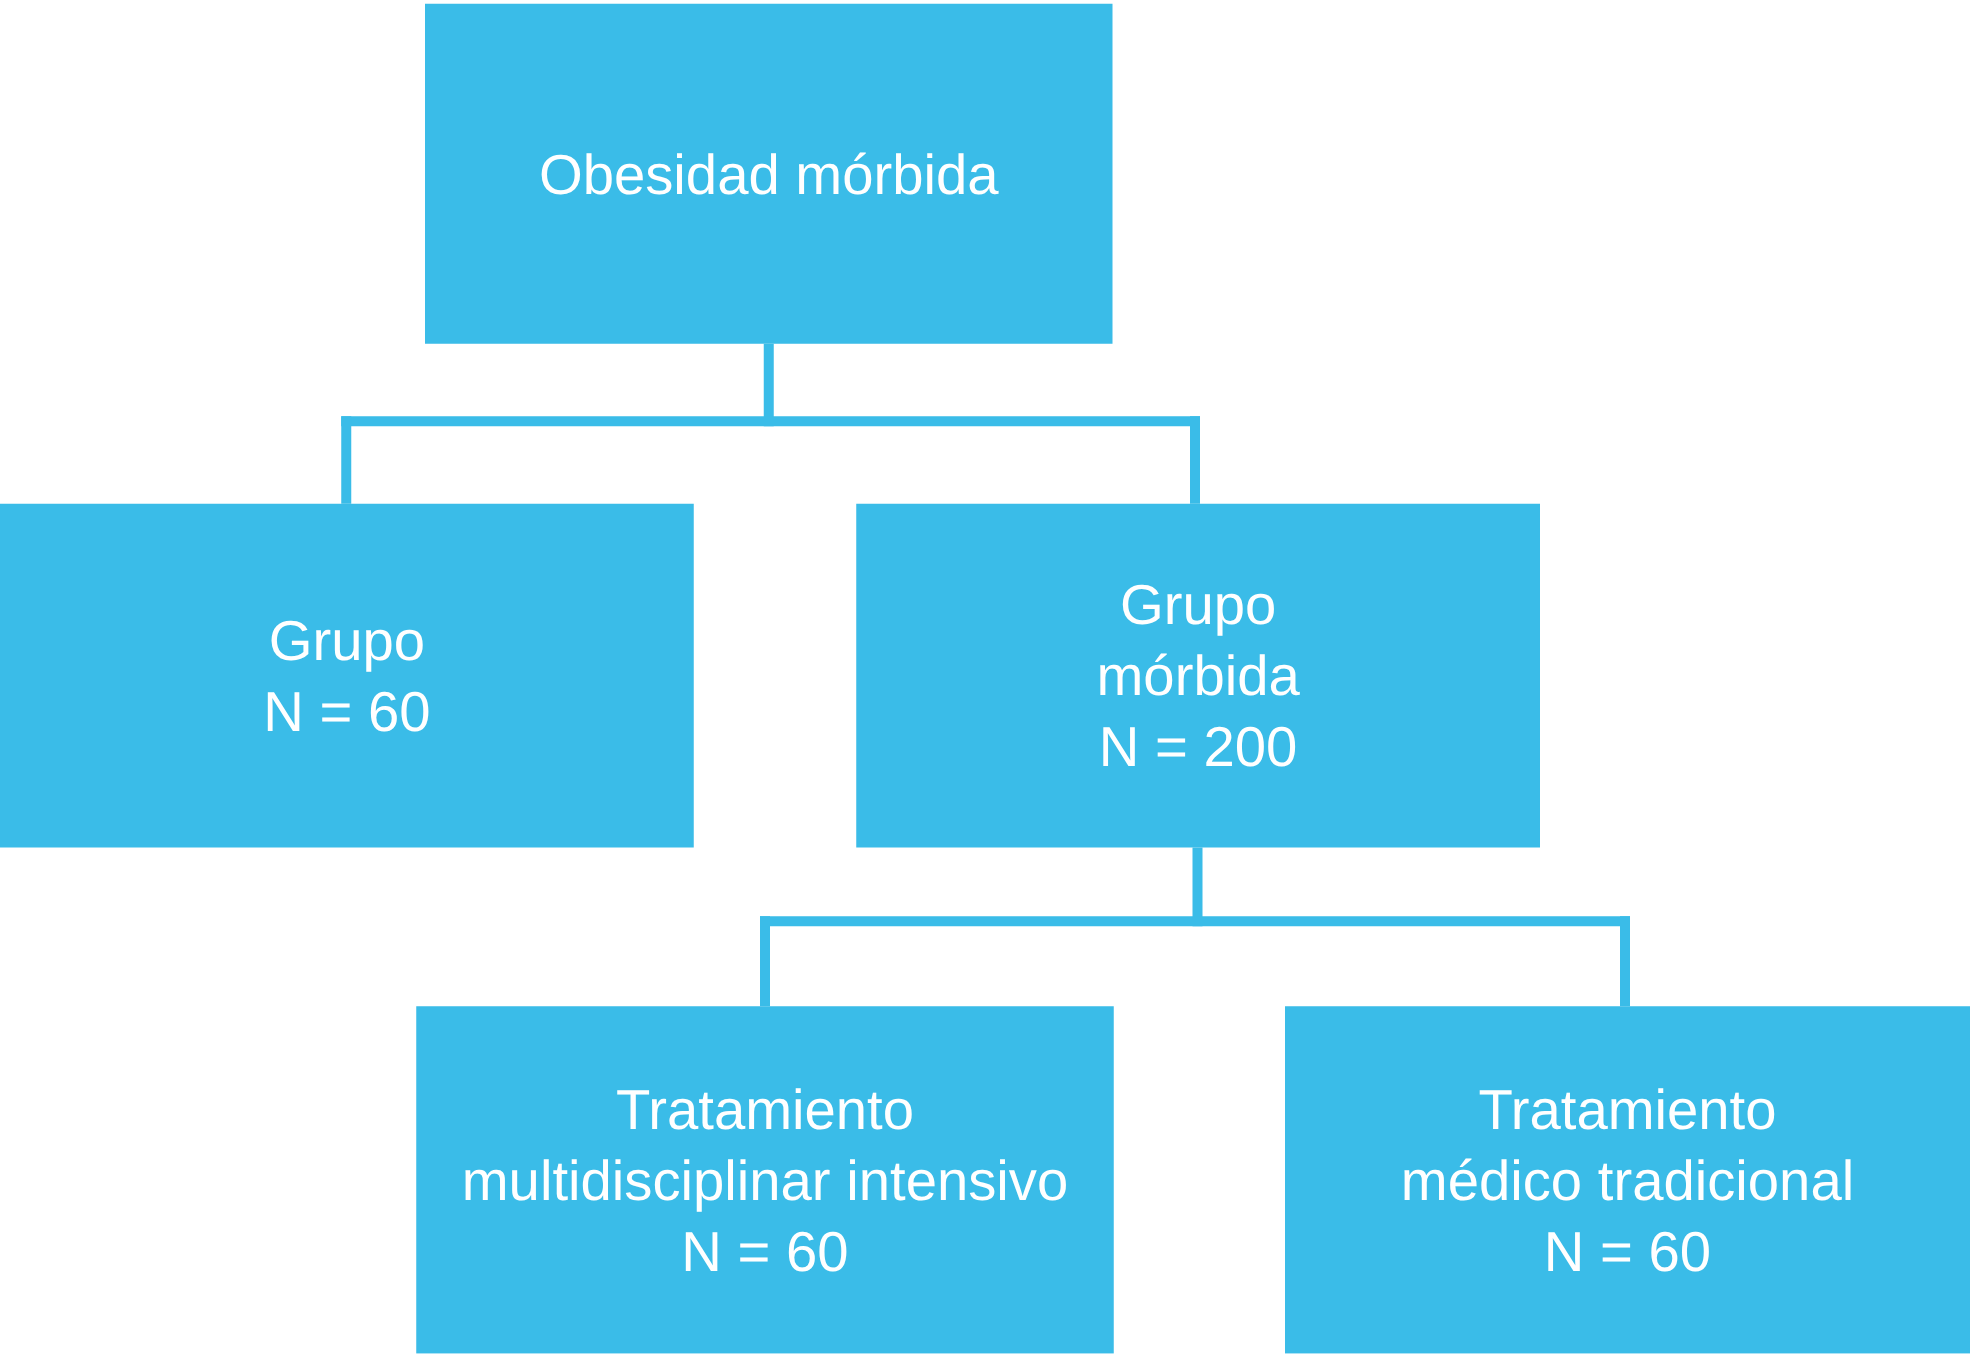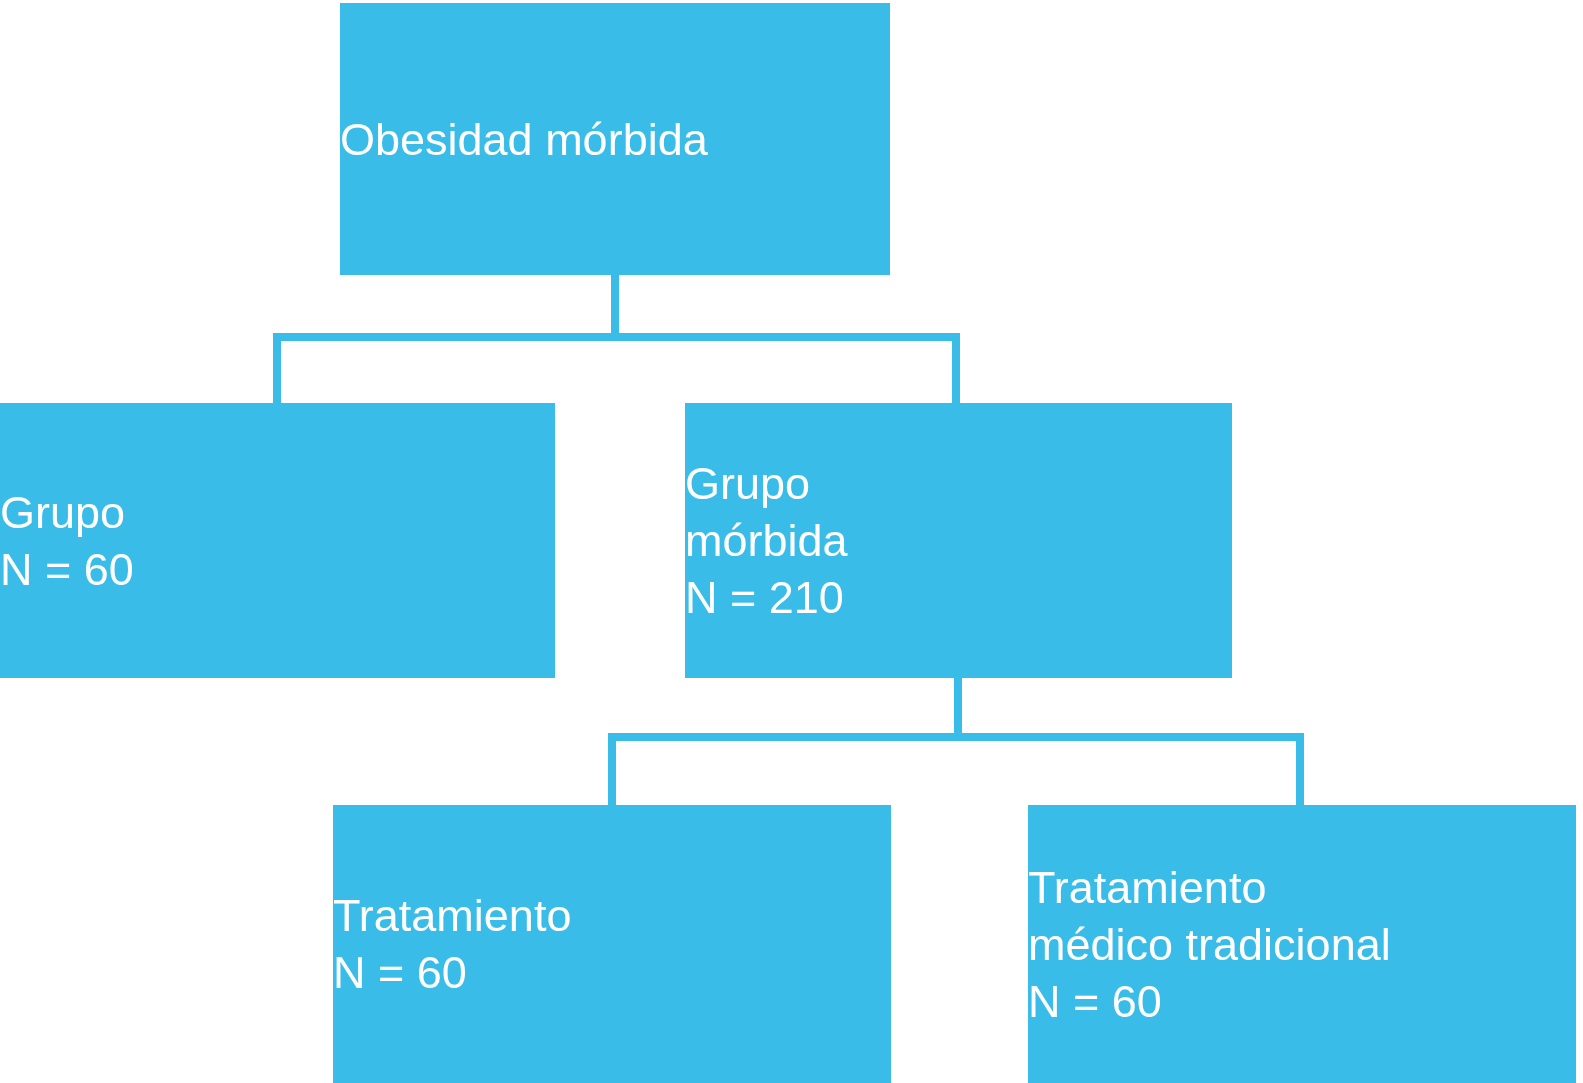--- a/index.html
+++ b/index.html
@@ -14,21 +14,21 @@
     background: #ffffff;
     overflow: hidden;
     font-family: "Liberation Sans", sans-serif;
   }
   .node {
     position: absolute;
     background: var(--accent, #3ABCE8);
     color: #ffffff;
     display: flex;
     flex-direction: column;
-    align-items: flex-start;
+    align-items: center;
     justify-content: center;
     text-align: center;
     font-size: 45px;
     line-height: 57px;
     font-weight: 400;
   }
   .connector {
     position: absolute;
     background: var(--accent, #3ABCE8);
   }
@@ -64,30 +64,31 @@
   <div class="connector c1-right-drop"></div>
 
   <div class="node node-surgical">
     <span class="line">Grupo</span>
     <span class="line">N = 60</span>
   </div>
 
   <div class="node node-medical">
     <span class="line">Grupo</span>
     <span class="line">mórbida</span>
-    <span class="line">N = 210</span>
+    <span class="line">N = 200</span>
   </div>
 
   <div class="connector c2-stem"></div>
   <div class="connector c2-hbar"></div>
   <div class="connector c2-left-drop"></div>
   <div class="connector c2-right-drop"></div>
 
   <div class="node node-intensive">
     <span class="line">Tratamiento</span>
+    <span class="line">multidisciplinar intensivo</span>
     <span class="line">N = 60</span>
   </div>
 
   <div class="node node-traditional">
     <span class="line">Tratamiento</span>
     <span class="line">médico tradicional</span>
     <span class="line">N = 60</span>
   </div>
 
 </div>

